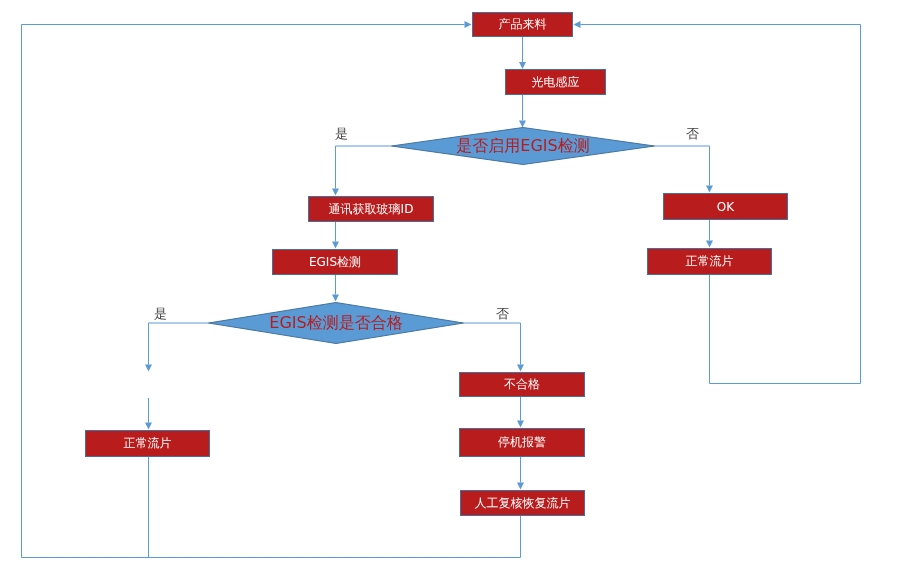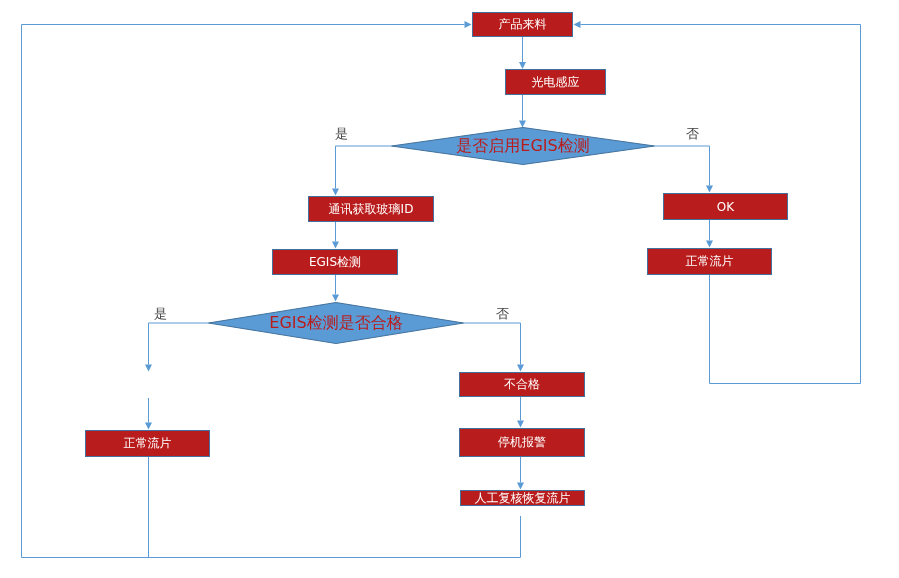--- a/index.html
+++ b/index.html
@@ -129,21 +129,21 @@
 
   <div class="node" style="left:272px;top:249px;width:126px;height:26px;text-align:right;">EGIS检测</div>
 
 
   <div class="node" style="left:85px;top:430px;width:125px;height:27px;">正常流片</div>
 
   <div class="node" style="left:459px;top:372px;width:126px;height:25px;">不合格</div>
 
   <div class="node" style="left:459px;top:428px;width:126px;height:29px;">停机报警</div>
 
-  <div class="node" style="left:460px;top:490px;width:125px;height:16px;">人工复核恢复流片</div>
+  <div class="node" style="left:460px;top:490px;width:125px;height:26px;">人工复核恢复流片</div>
 
   <div class="node" style="left:647px;top:193px;width:125px;height:27px;margin-left:16px;">OK</div>
 
   <div class="node" style="left:647px;top:248px;width:125px;height:27px;">正常流片</div>
 
   <div class="diamond" style="left:391px;top:127px;width:264px;height:38px;">
     <svg width="264" height="38">
       <polygon points="132,0.5 263.5,19 132,37.5 0.5,19" fill="#5b9bd5" stroke="#41719c" stroke-width="1"></polygon>
     </svg>
     <span class="dlabel">是否启用EGIS检测</span>

